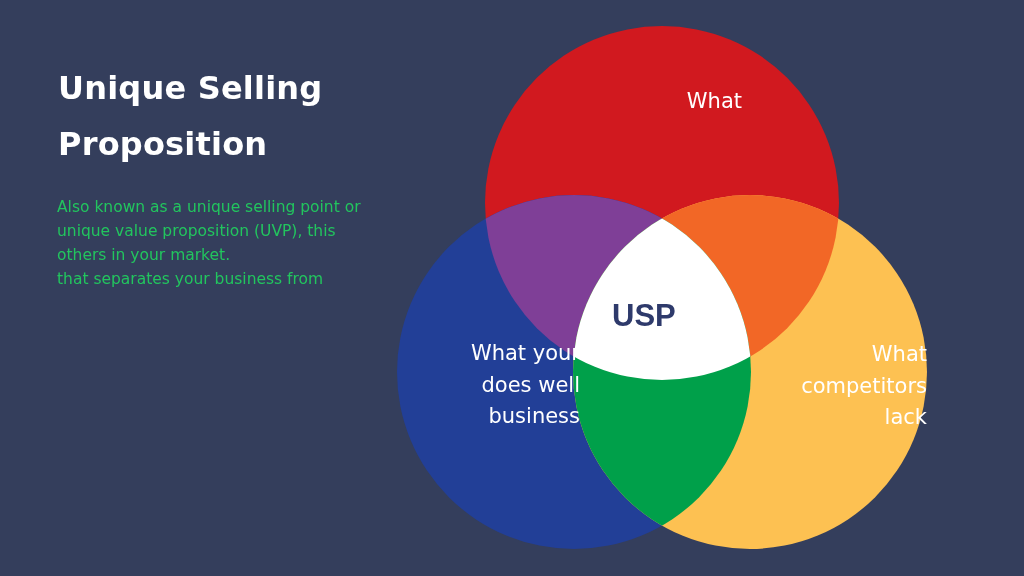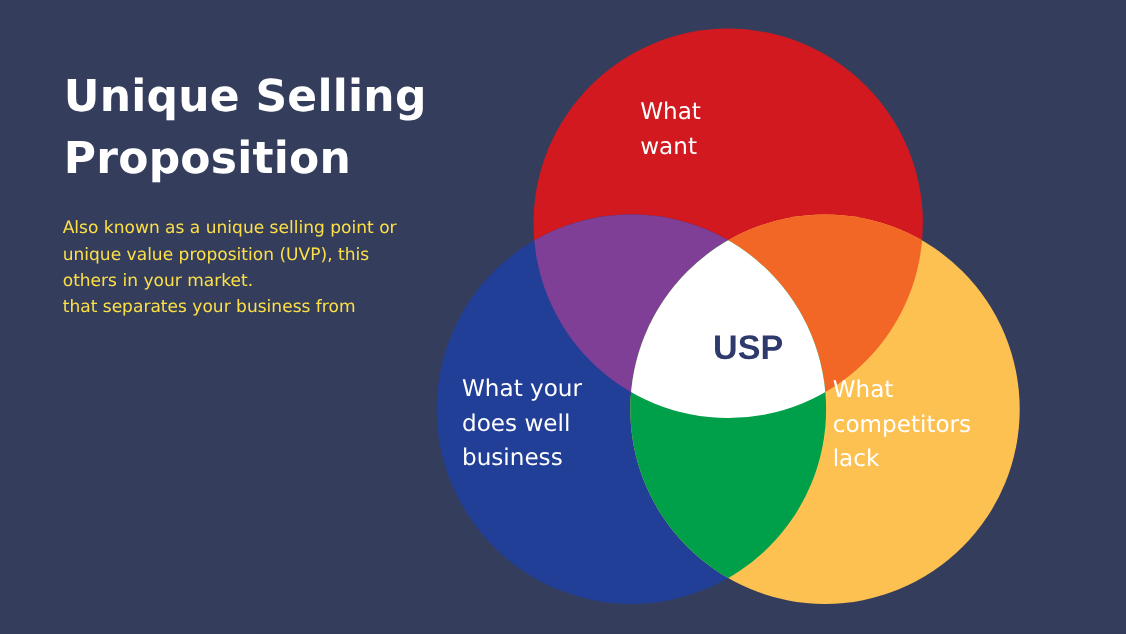--- a/index.html
+++ b/index.html
@@ -6,41 +6,41 @@
     body {
       width: 1024px; height: 576px; overflow: hidden;
       background: #343E5C;
       position: relative;
       font-family: "Liberation Sans", "DejaVu Sans", sans-serif;
     }
     .title {
       position: absolute; left: 58px; top: 60px;
       color: #FFFFFF; font-weight: bold;
       font-family: "DejaVu Sans", sans-serif;
-      font-size: 40px; line-height: 56px; letter-spacing: 0.2px;
+      font-size: 32px; line-height: 56px; letter-spacing: 0.2px;
       margin: 0;
     }
     .title span { display: block; }
     .desc {
       position: absolute; left: 57px; top: 195px; width: 360px;
-      color: #fde047;
+      color: #22c55e;
       font-family: "DejaVu Sans", sans-serif;
       font-size: 15.5px; line-height: 24px;
     }
     .desc span { display: block; white-space: nowrap; }
     svg.venn { position: absolute; left: 0; top: 0; }
     .lbl {
-      position: absolute; color: #FFFFFF; text-align: left;
+      position: absolute; color: #FFFFFF; text-align: right;
       font-family: "DejaVu Sans", sans-serif;
       font-size: 21px; line-height: 31.5px;
     }
     .lbl span { display: block; white-space: nowrap; }
     .usp {
       position: absolute; left: 612px; top: 298px; width: 100px;
-      text-align: right; color: #2E3A6B; font-weight: bold;
+      text-align: left; color: #2E3A6B; font-weight: bold;
       font-family: "Liberation Sans", sans-serif; font-size: 31px;
     }
   </style>
 </head>
 <body>
 
 <h1 class="title">
   <span>Unique Selling</span>
   <span>Proposition</span>
 </h1>
@@ -79,21 +79,20 @@
 
   <g clip-path="url(#clipR)">
     <g clip-path="url(#clipB)">
       <circle cx="750" cy="372" r="177" fill="#FFFFFF"></circle>
     </g>
   </g>
 </svg>
 
 <div class="lbl" style="left:582px; top:86px; width:160px;">
   <span>What</span>
-  <span>want</span>
 </div>
 
 <div class="lbl" style="left:420px; top:338px; width:160px;">
   <span>What your</span>
   <span>does well</span>
   <span>business</span>
 </div>
 
 <div class="lbl" style="left:757px; top:339px; width:170px;">
   <span>What</span>

